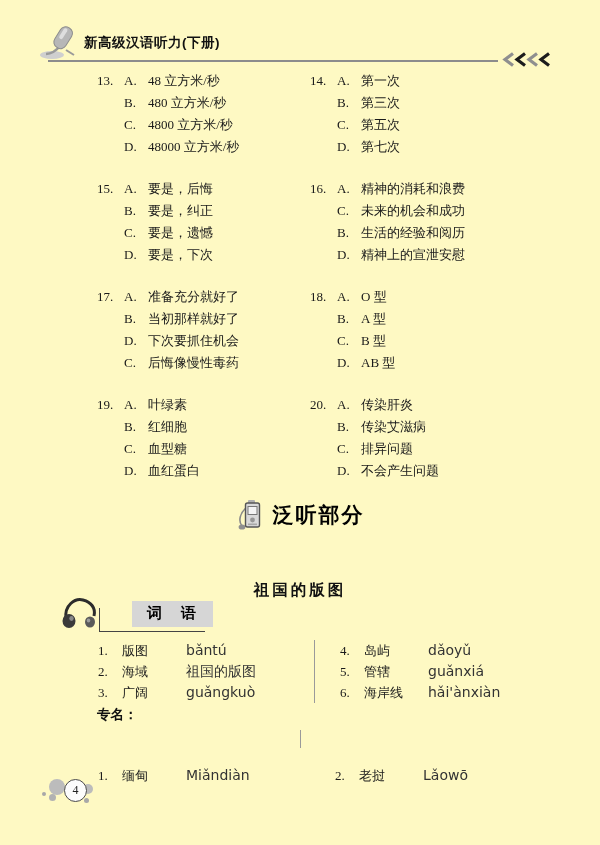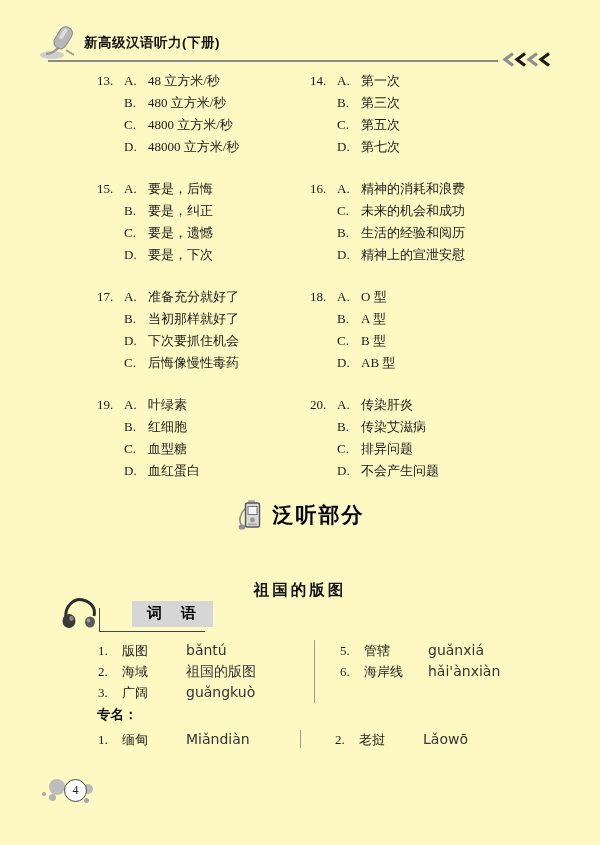--- a/index.html
+++ b/index.html
@@ -48,21 +48,21 @@
   .vocab-col.left{width:216px;}
   .vocab-col.right{margin-left:25px;}
   .vocab-divider{width:1px;background:#9a9a9a;align-self:stretch;}
   .vocab-item{line-height:21px;font-size:13px;white-space:nowrap;}
   .v-num{display:inline-block;width:24px;}
   .v-word{display:inline-block;width:64px;}
   .v-pinyin{font-family:"DejaVu Sans",sans-serif;font-size:14px;color:#333;}
   .proper-label{position:absolute;top:706px;left:97px;
     font-family:"Liberation Sans","DejaVu Sans",sans-serif;font-weight:bold;font-size:13.5px;color:#111;text-align:right;}
   .proper-row{position:absolute;top:729px;left:0;width:600px;display:flex;padding-left:98px;box-sizing:border-box;}
-  .proper-item{line-height:20px;font-size:13px;white-space:nowrap;}
+  .proper-item{line-height:20px;font-size:13px;white-space:nowrap;margin-top:36px;}
   .proper-item.first{width:202px;}
   .proper-divider{width:1px;height:18px;background:#9a9a9a;margin:1px 0 0 0;}
   .proper-item.second{margin-left:34px;}
   
   .bubble-dot{position:absolute;border-radius:50%;}
   .dot-a{left:42px;top:792px;width:4px;height:4px;background:#a8a8a8;}
   .dot-b{left:49px;top:794px;width:7px;height:7px;background:#b2b2b2;}
   .dot-c{left:49px;top:779px;width:16px;height:16px;background:#bcbcbc;}
   .dot-d{left:83px;top:784px;width:10px;height:10px;background:#bcbcbc;}
   .dot-e{left:84px;top:798px;width:5px;height:5px;background:#a8a8a8;}
@@ -186,20 +186,21 @@
   </div>
 
   <div class="vocab-grid">
     <div class="vocab-col left">
       <div class="vocab-item"><span class="v-num">1.</span><span class="v-word">版图</span><span class="v-pinyin">bǎntú</span></div>
       <div class="vocab-item"><span class="v-num">2.</span><span class="v-word">海域</span><span class="v-pinyin">祖国的版图</span></div>
       <div class="vocab-item"><span class="v-num">3.</span><span class="v-word">广阔</span><span class="v-pinyin">guǎngkuò</span></div>
     </div>
     <div class="vocab-divider"></div>
     <div class="vocab-col right">
+      <div class="vocab-item"><span class="v-num">4.</span><span class="v-word">岛屿</span><span class="v-pinyin">dǎoyǔ</span></div>
       <div class="vocab-item"><span class="v-num">5.</span><span class="v-word">管辖</span><span class="v-pinyin">guǎnxiá</span></div>
       <div class="vocab-item"><span class="v-num">6.</span><span class="v-word">海岸线</span><span class="v-pinyin">hǎi'ànxiàn</span></div>
     </div>
   </div>
 
   <div class="proper-label">专名：</div>
   <div class="proper-row">
     <div class="proper-item first"><span class="v-num">1.</span><span class="v-word">缅甸</span><span class="v-pinyin">Miǎndiàn</span></div>
     <div class="proper-divider"></div>
     <div class="proper-item second"><span class="v-num">2.</span><span class="v-word">老挝</span><span class="v-pinyin">Lǎowō</span></div>

